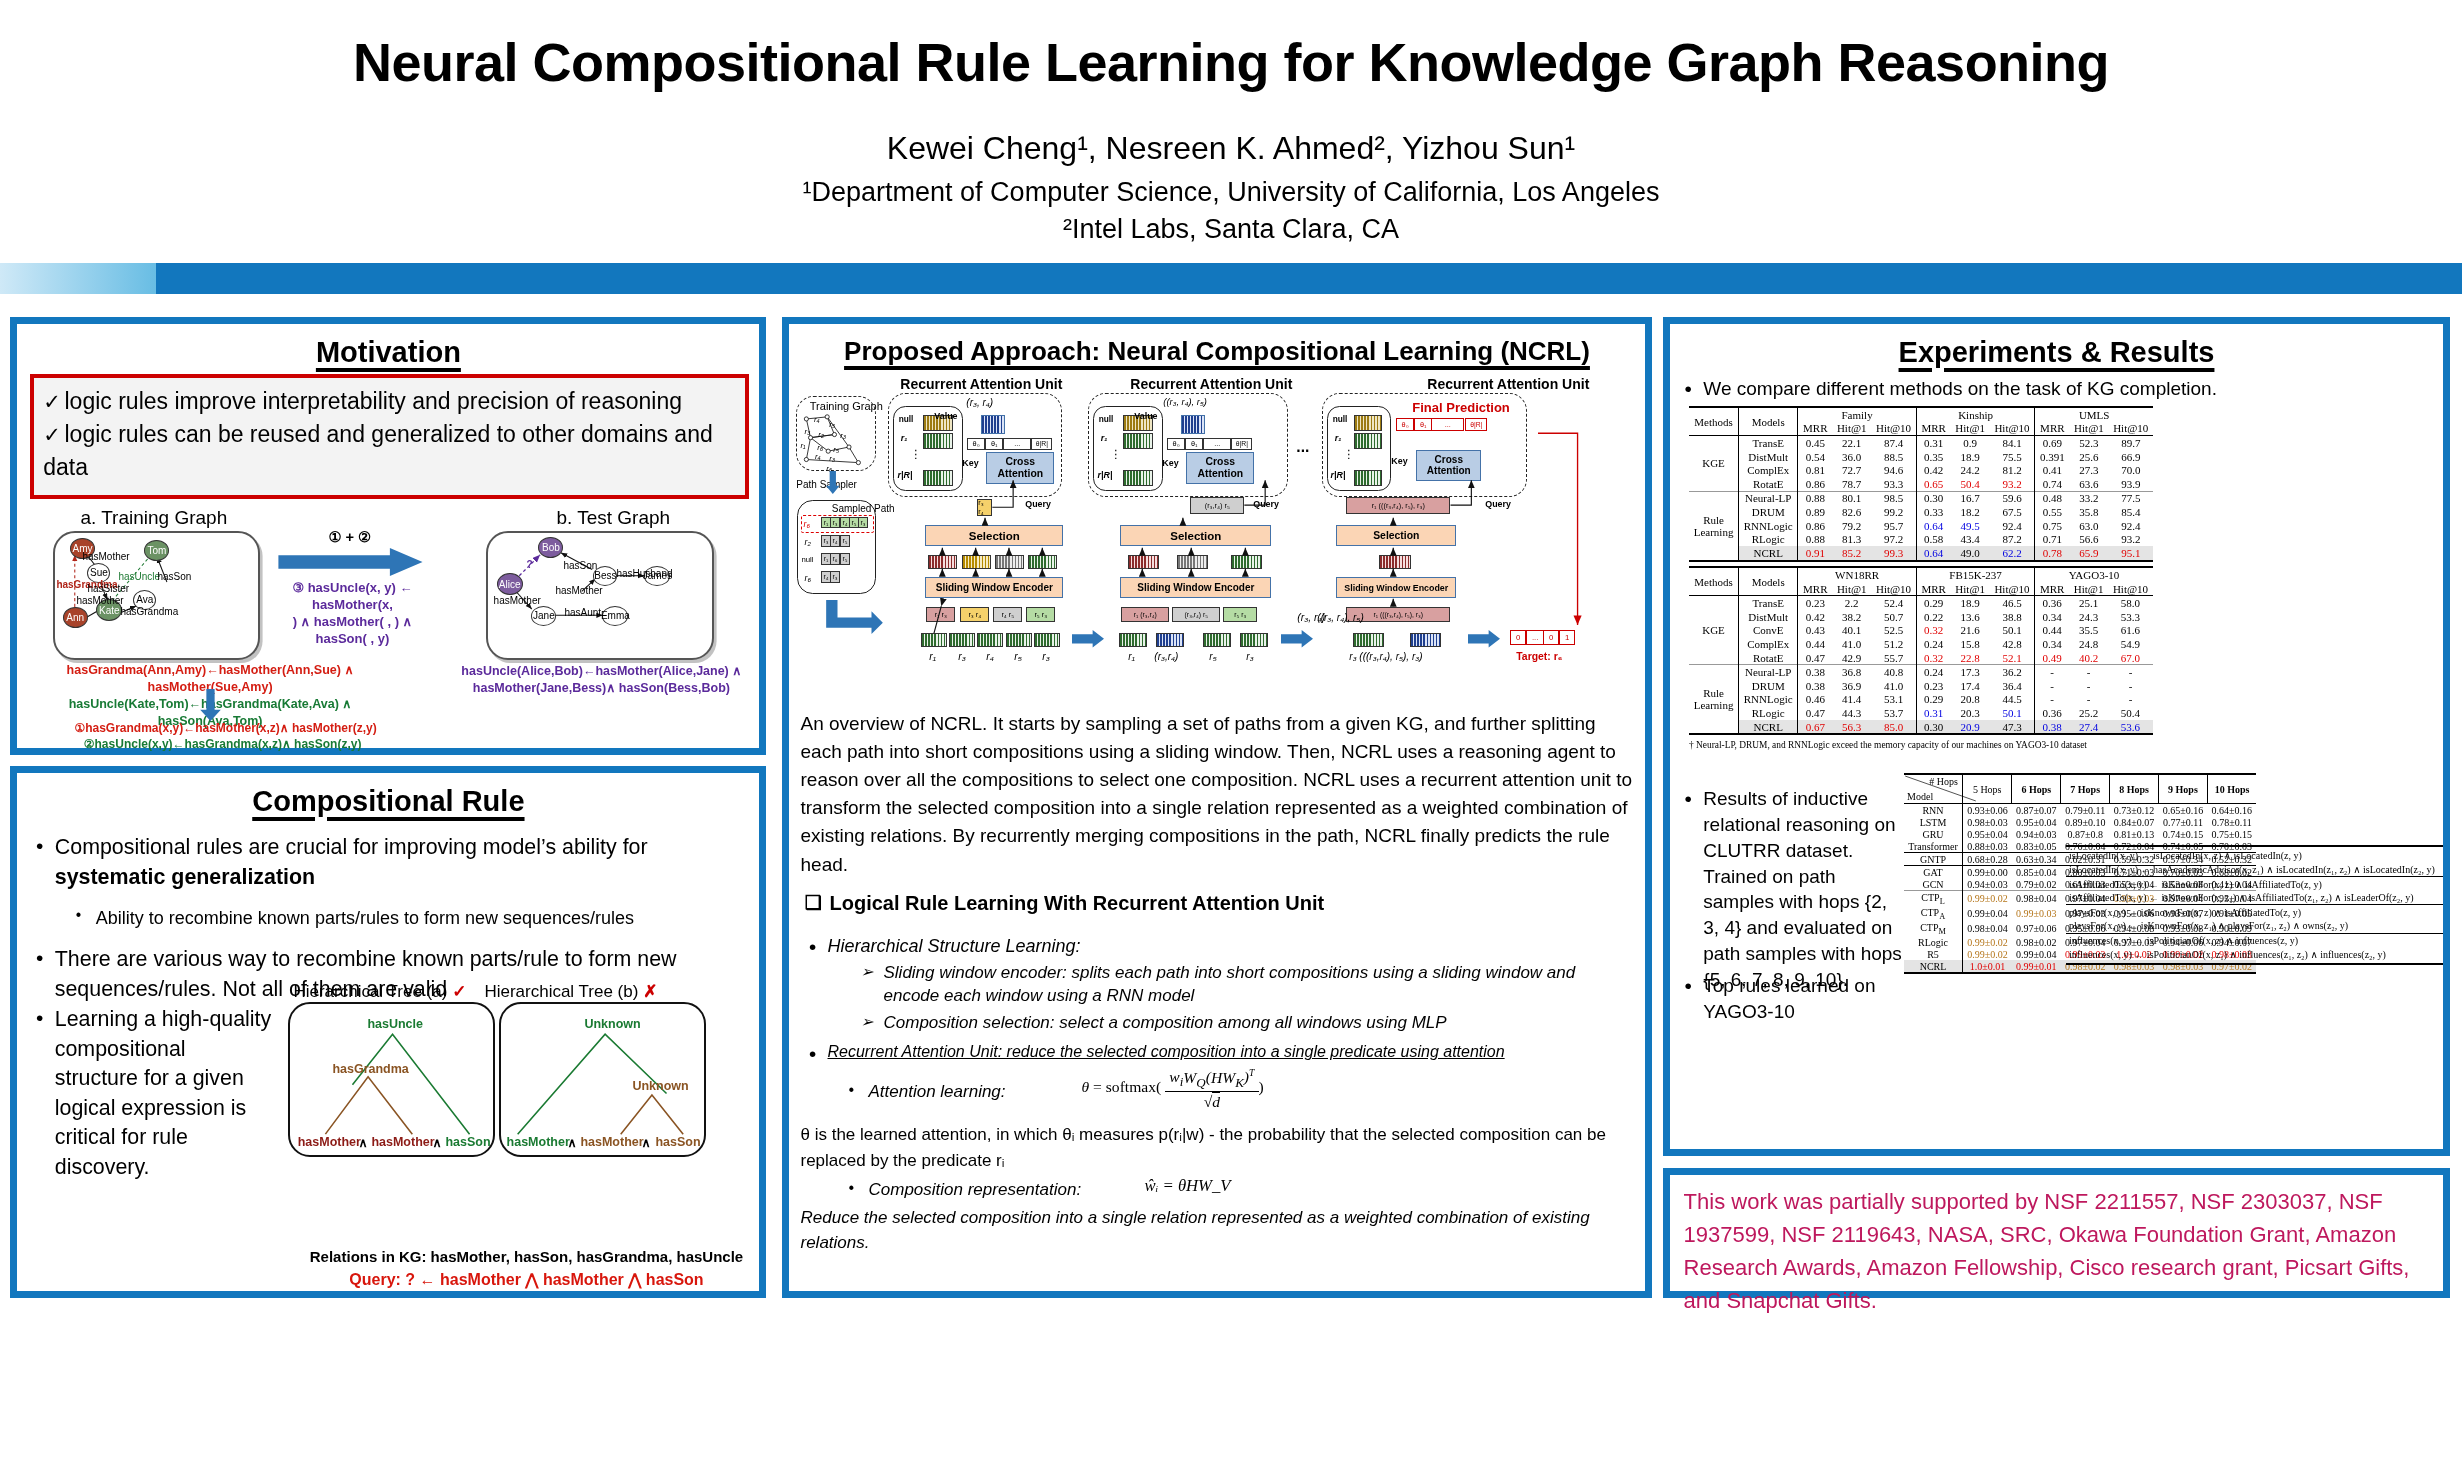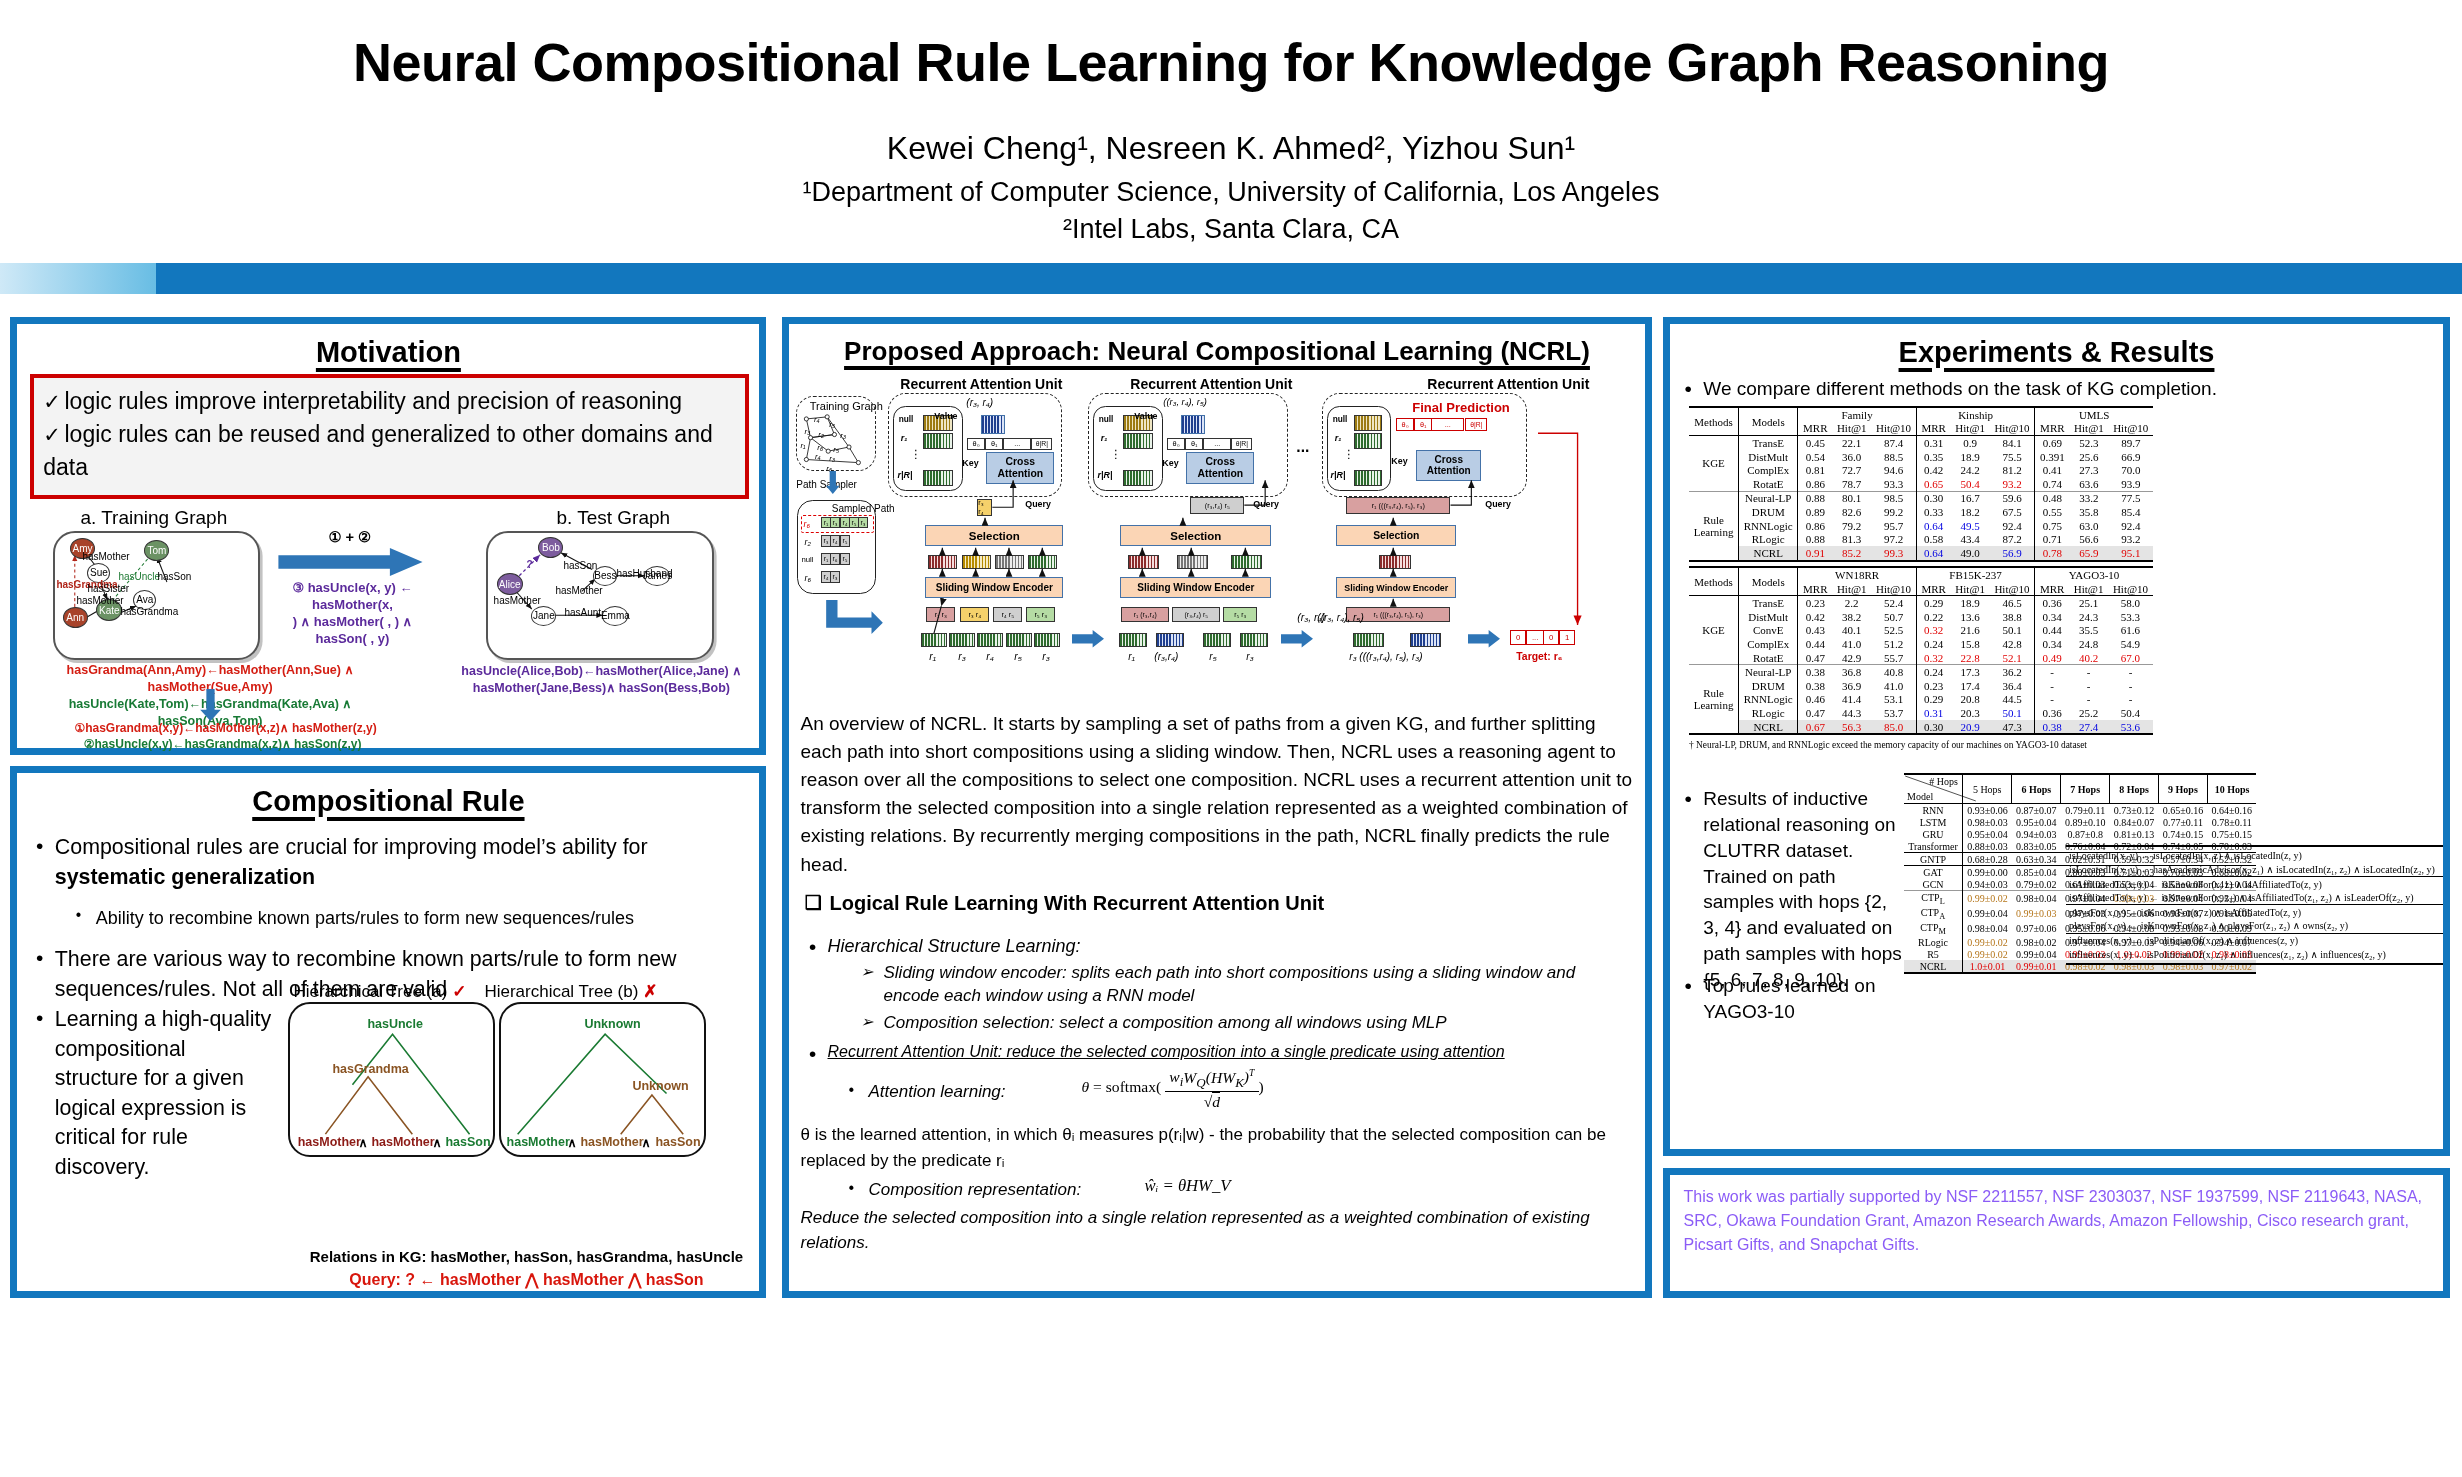--- a/index.html
+++ b/index.html
@@ -116,21 +116,21 @@
   table.hops td,table.hops th{padding:0.5px 4.2px;text-align:center;white-space:nowrap;font-weight:normal;}
 
   #rules-box{position:absolute;left:396px;top:521px;width:377px;
      border-top:2.6px solid #000;border-bottom:2.6px solid #000;padding:2.1px 0;
      font-family:"Liberation Serif",serif;font-size:10px;color:#000;}
   .rule-row{padding:1.3px 3.1px;white-space:nowrap;}
   .rule-sep{border-top:0.7px solid #000;}
 
   
   #panel-ack{left:1663px;top:1168px;width:787px;height:130px;}
-  #ack-text{font-size:16px;color:#8b5cf6;line-height:1.5;padding:10.4px 13.6px;}
+  #ack-text{font-size:22px;color:#be185d;line-height:1.5;padding:10.4px 13.6px;}
 
   
   #footer{position:absolute;left:0;top:1314px;width:2462px;height:164px;background:#fff;}
 </style>
 </head>
 <body>
 
 <div id="header">
   <div id="poster-title">Neural Compositional Rule Learning for Knowledge Graph Reasoning</div>
   <div id="authors">Kewei Cheng¹, Nesreen K. Ahmed², Yizhou Sun¹</div>
@@ -727,21 +727,21 @@
             <td class=" ">56.6</td>
             <td class=" ">93.2</td>
           </tr>
           <tr class=" hl">
             <td class="vl  hl">NCRL</td>
             <td class="vl  red hl">0.91</td>
             <td class=" red hl">85.2</td>
             <td class=" red hl">99.3</td>
             <td class="vl  blue hl">0.64</td>
             <td class="  hl">49.0</td>
-            <td class=" blue hl">56.9</td>
+            <td class=" blue hl">62.2</td>
             <td class="vl  red hl">0.78</td>
             <td class=" red hl">65.9</td>
             <td class=" red hl">95.1</td>
           </tr>
           <tr>
             <td colspan="11" style="border-top:2.6px solid #000;padding:0;height:1.6px;"></td>
           </tr>
         </tbody>
       </table>
     <div style="height:3.1px;"></div>

